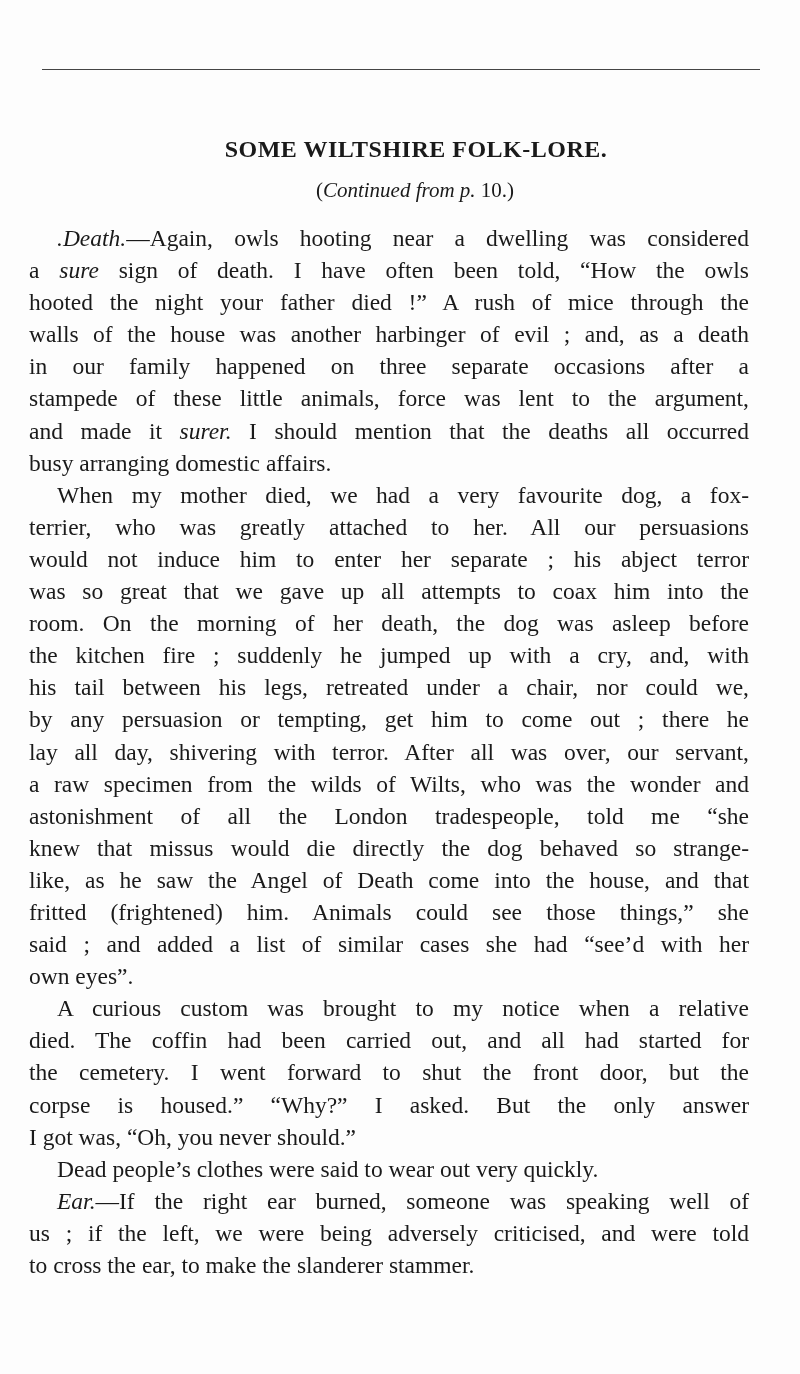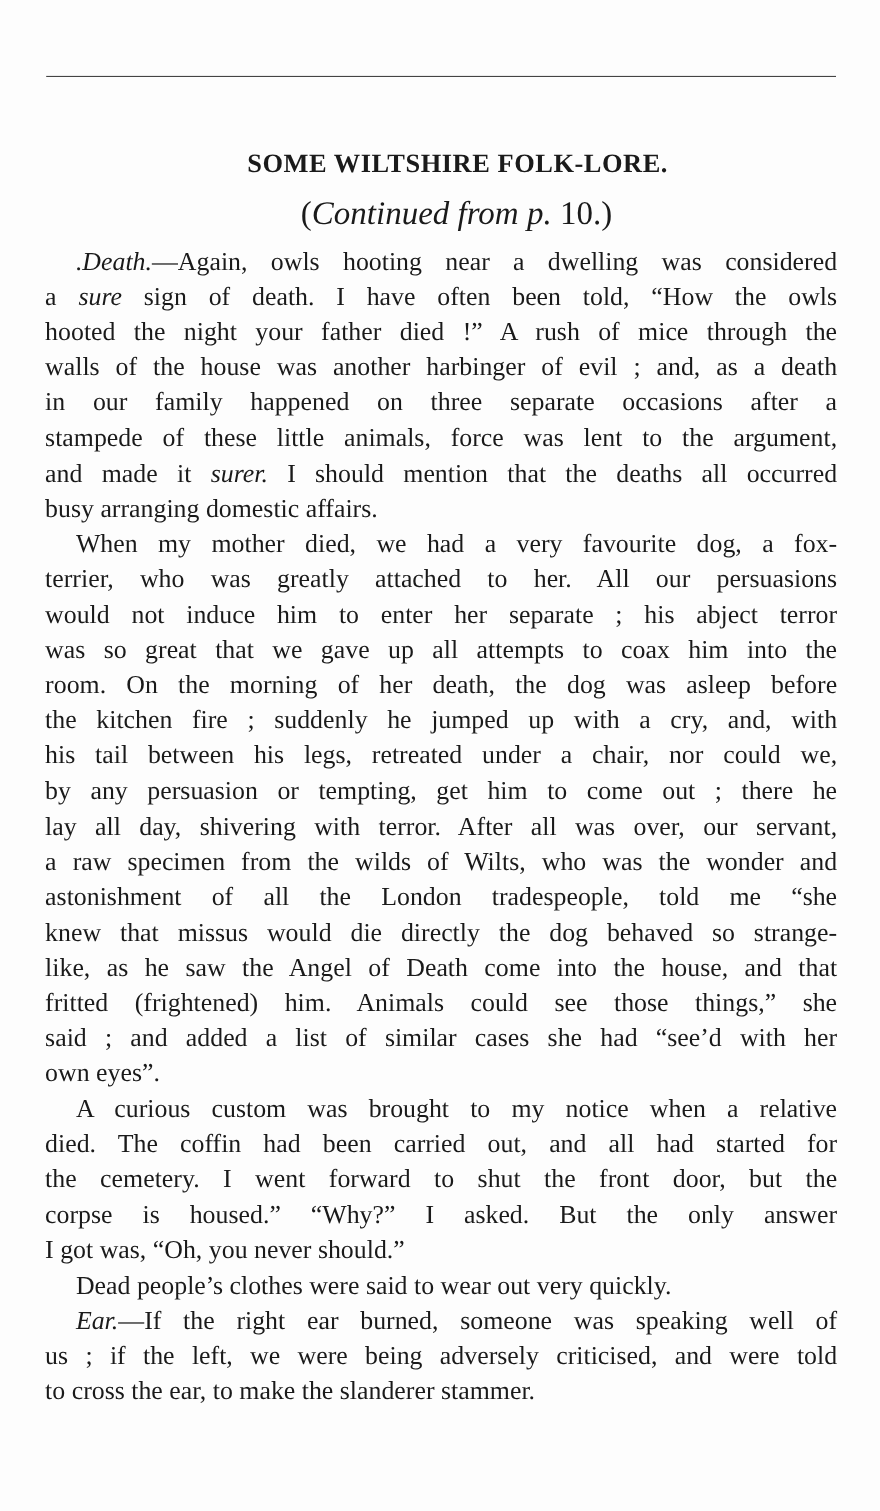--- a/index.html
+++ b/index.html
@@ -9,23 +9,23 @@
   .header { position: absolute; top: 22px; left: 42px; width: 718px; height: 44px; }
   .page-num { position: absolute; left: 0; top: 0; font-size: 30px; line-height: 44px; }
   .running-title { position: absolute; left: 0; right: 0; top: 0; text-align: center;
                    font-style: italic; font-size: 30px; line-height: 44px; padding-left: 20px; }
   .rule { position: absolute; top: 69px; left: 42px; width: 718px; height: 0;
           border-top: 1.5px solid #444; }
   .title { position: absolute; top: 136px; left: 0; width: 800px; text-align: center;
            font-weight: bold; font-size: 24px; letter-spacing: 0.5px;
            font-family: "Liberation Serif", "DejaVu Serif", serif; padding-left: 16px; }
   .subtitle { position: absolute; top: 178px; left: 0; width: 800px; text-align: center;
-              font-size: 30px; padding-left: 30px; box-sizing: border-box; }
+              font-size: 21px; padding-left: 30px; box-sizing: border-box; }
   .subtitle i { font-style: italic; }
-  .body { position: absolute; top: 222px; left: 41px; width: 720px; }
+  .body { position: absolute; top: 222px; left: 29px; width: 720px; }
   .line { display: block; font-size: 23.5px; line-height: 32.1px; text-align: justify;
           text-align-last: justify; white-space: nowrap; height: 32.1px; }
   .line.last { text-align-last: left; }
   .line.indent { padding-left: 28px; }
   i { font-style: italic; }
 </style>
 </head>
 <body>
 
 <div class="page">

